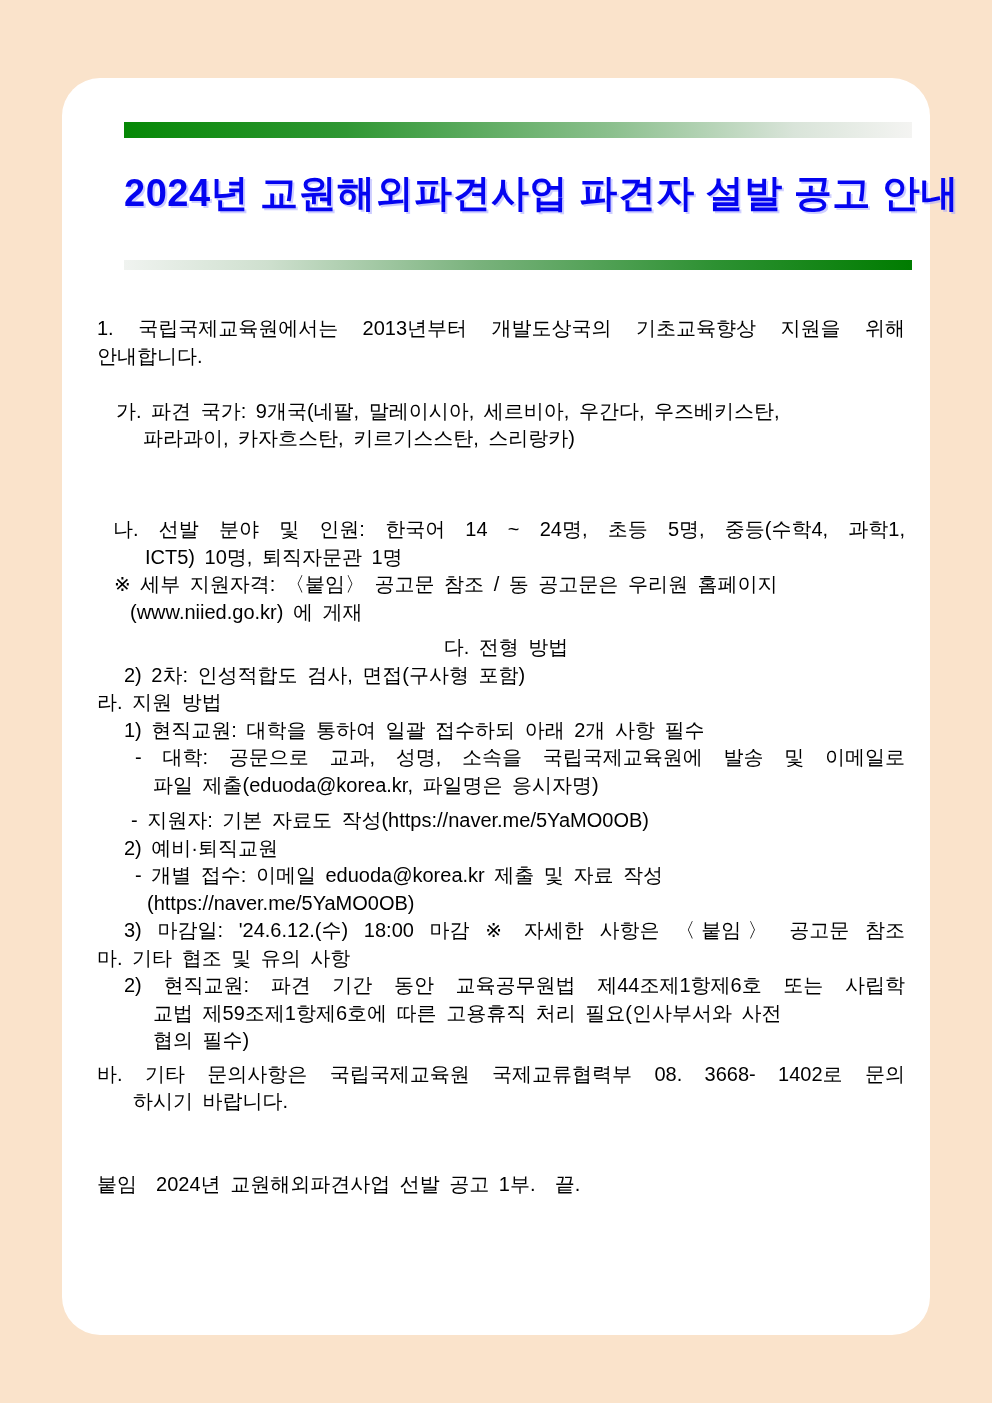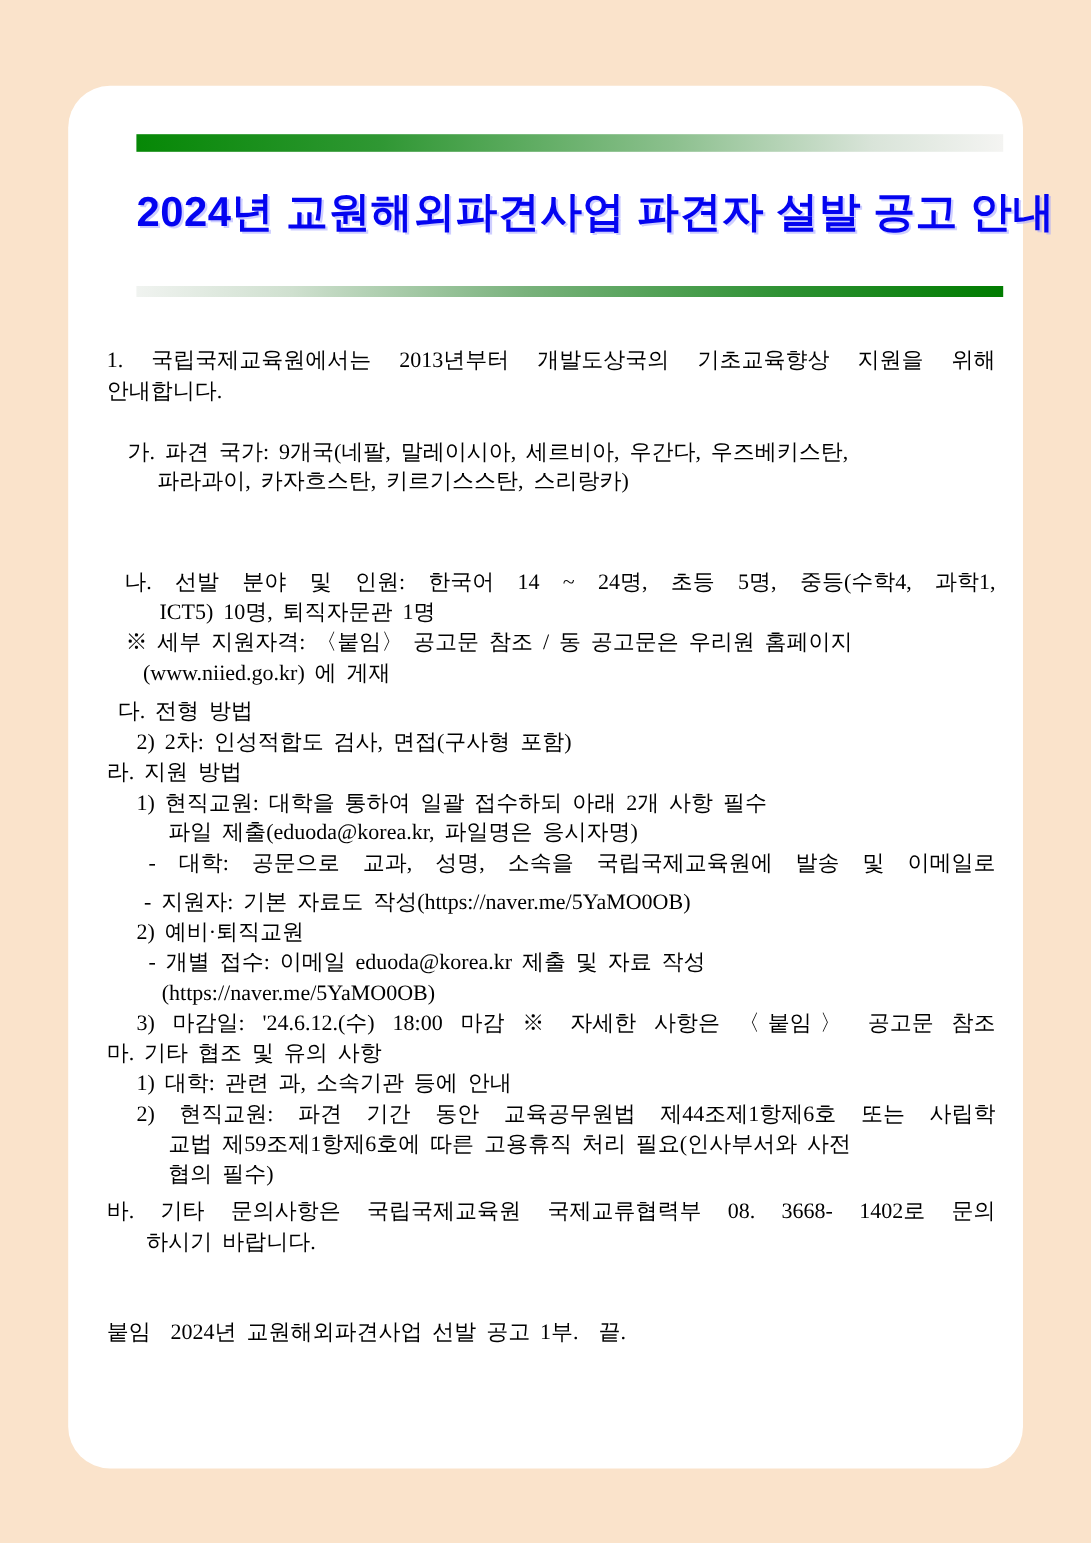--- a/index.html
+++ b/index.html
@@ -61,21 +61,20 @@
     top: 237px;
     width: 808px;
     font-size: 20px;
     line-height: 27.5px;
     color: #000000;
     word-spacing: 4px;
   }
   .line {
     white-space: pre-wrap;
     min-height: 27.5px;
-    font-family: Liberation Serif, serif;
   }
   .line.fill {
     text-align: justify;
     text-align-last: justify;
   }
 </style>
 </head>
 <body>
 
 <div class="card">
@@ -86,33 +85,32 @@
       <div class="line fill">1. 국립국제교육원에서는 2013년부터 개발도상국의 기초교육향상 지원을 위해</div>
       <div class="line">안내합니다.</div>
       <div class="line">&nbsp;</div>
       <div class="line" style="padding-left: 19px;">가. 파견 국가: 9개국(네팔, 말레이시아, 세르비아, 우간다, 우즈베키스탄,</div>
       <div class="line" style="padding-left: 46px;">파라과이, 카자흐스탄, 키르기스스탄, 스리랑카)</div>
       <div class="line">&nbsp;</div>
       <div class="line fill" style="padding-left: 16px; margin-top: 36px;">나. 선발 분야 및 인원: 한국어 14 ~ 24명, 초등 5명, 중등(수학4, 과학1,</div>
       <div class="line" style="padding-left: 48px;">ICT5) 10명, 퇴직자문관 1명</div>
       <div class="line" style="padding-left: 17px;">※ 세부 지원자격: 〈붙임〉 공고문 참조 / 동 공고문은 우리원 홈페이지</div>
       <div class="line" style="padding-left: 33px;">(www.niied.go.kr) 에 게재</div>
-      <div class="line" style="padding-left: 10px; margin-top: 8px;">다. 전형 방법</div>
+      <div class="line" style="padding-left: 10px; margin-top: 8px; text-align: center;">다. 전형 방법</div>
       <div class="line" style="padding-left: 27px;">2) 2차: 인성적합도 검사, 면접(구사형 포함)</div>
       <div class="line">라. 지원 방법</div>
       <div class="line" style="padding-left: 27px;">1) 현직교원: 대학을 통하여 일괄 접수하되 아래 2개 사항 필수</div>
+      <div class="line fill" style="padding-left: 38px;">- 대학: 공문으로 교과, 성명, 소속을 국립국제교육원에 발송 및 이메일로</div>
       <div class="line" style="padding-left: 56px;">파일 제출(eduoda@korea.kr, 파일명은 응시자명)</div>
-      <div class="line fill" style="padding-left: 38px;">- 대학: 공문으로 교과, 성명, 소속을 국립국제교육원에 발송 및 이메일로</div>
       <div class="line" style="padding-left: 34px; margin-top: 8px;">- 지원자: 기본 자료도 작성(https://naver.me/5YaMO0OB)</div>
       <div class="line" style="padding-left: 27px;">2) 예비·퇴직교원</div>
       <div class="line" style="padding-left: 38px;">- 개별 접수: 이메일 eduoda@korea.kr 제출 및 자료 작성</div>
       <div class="line" style="padding-left: 50px;">(https://naver.me/5YaMO0OB)</div>
       <div class="line fill" style="padding-left: 27px;">3) 마감일: '24.6.12.(수) 18:00 마감 ※ 자세한 사항은 〈붙임〉 공고문 참조</div>
       <div class="line">마. 기타 협조 및 유의 사항</div>
-      <div class="line" style="padding-left: 27px;">1) 대학: 관련 과, 소속기관 등에 안내</div>
       <div class="line fill" style="padding-left: 27px;">2) 현직교원: 파견 기간 동안 교육공무원법 제44조제1항제6호 또는 사립학</div>
       <div class="line" style="padding-left: 56px;">교법 제59조제1항제6호에 따른 고용휴직 처리 필요(인사부서와 사전</div>
       <div class="line" style="padding-left: 56px;">협의 필수)</div>
       <div class="line fill" style="margin-top: 6px;">바. 기타 문의사항은 국립국제교육원 국제교류협력부 08. 3668- 1402로 문의</div>
       <div class="line" style="padding-left: 36px;">하시기 바랍니다.</div>
       <div class="line">&nbsp;</div>
       <div class="line">&nbsp;</div>
       <div class="line">붙임  2024년 교원해외파견사업 선발 공고 1부.  끝.</div>
     </div>
 </div>

